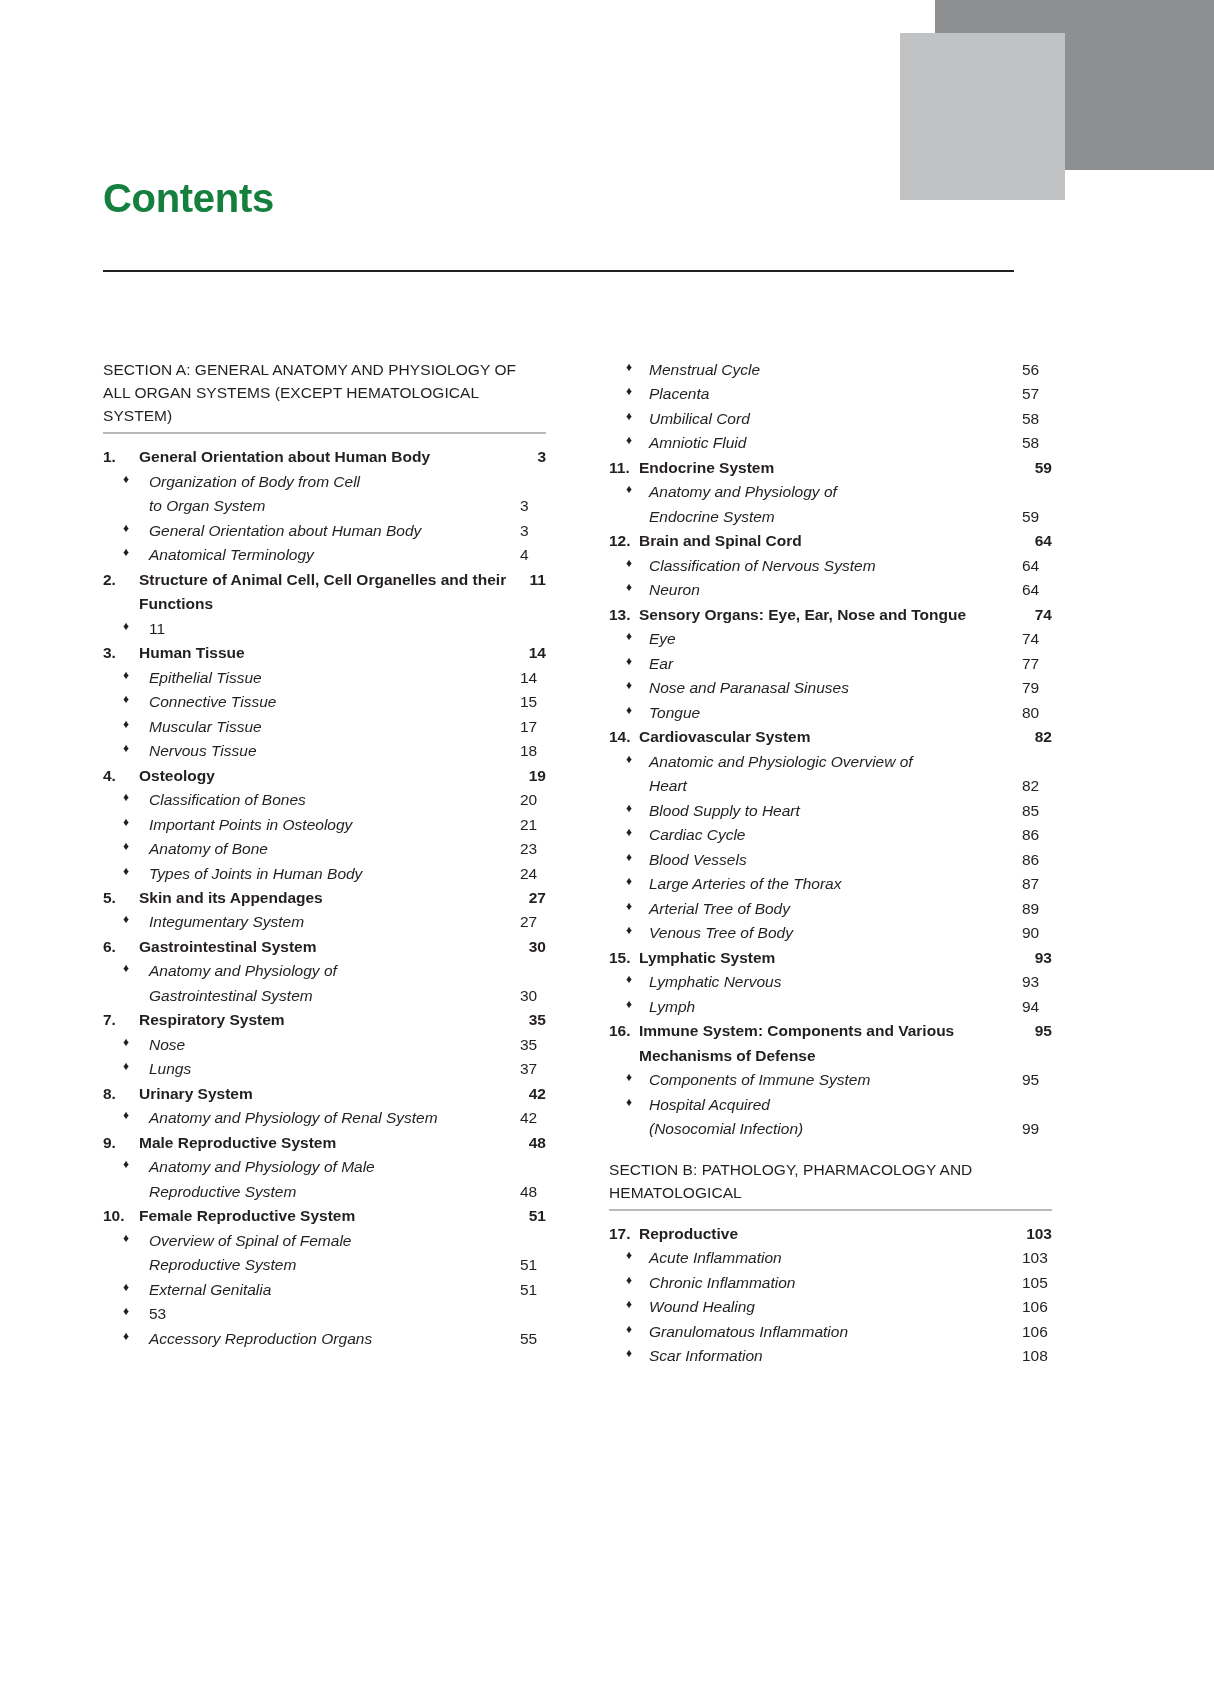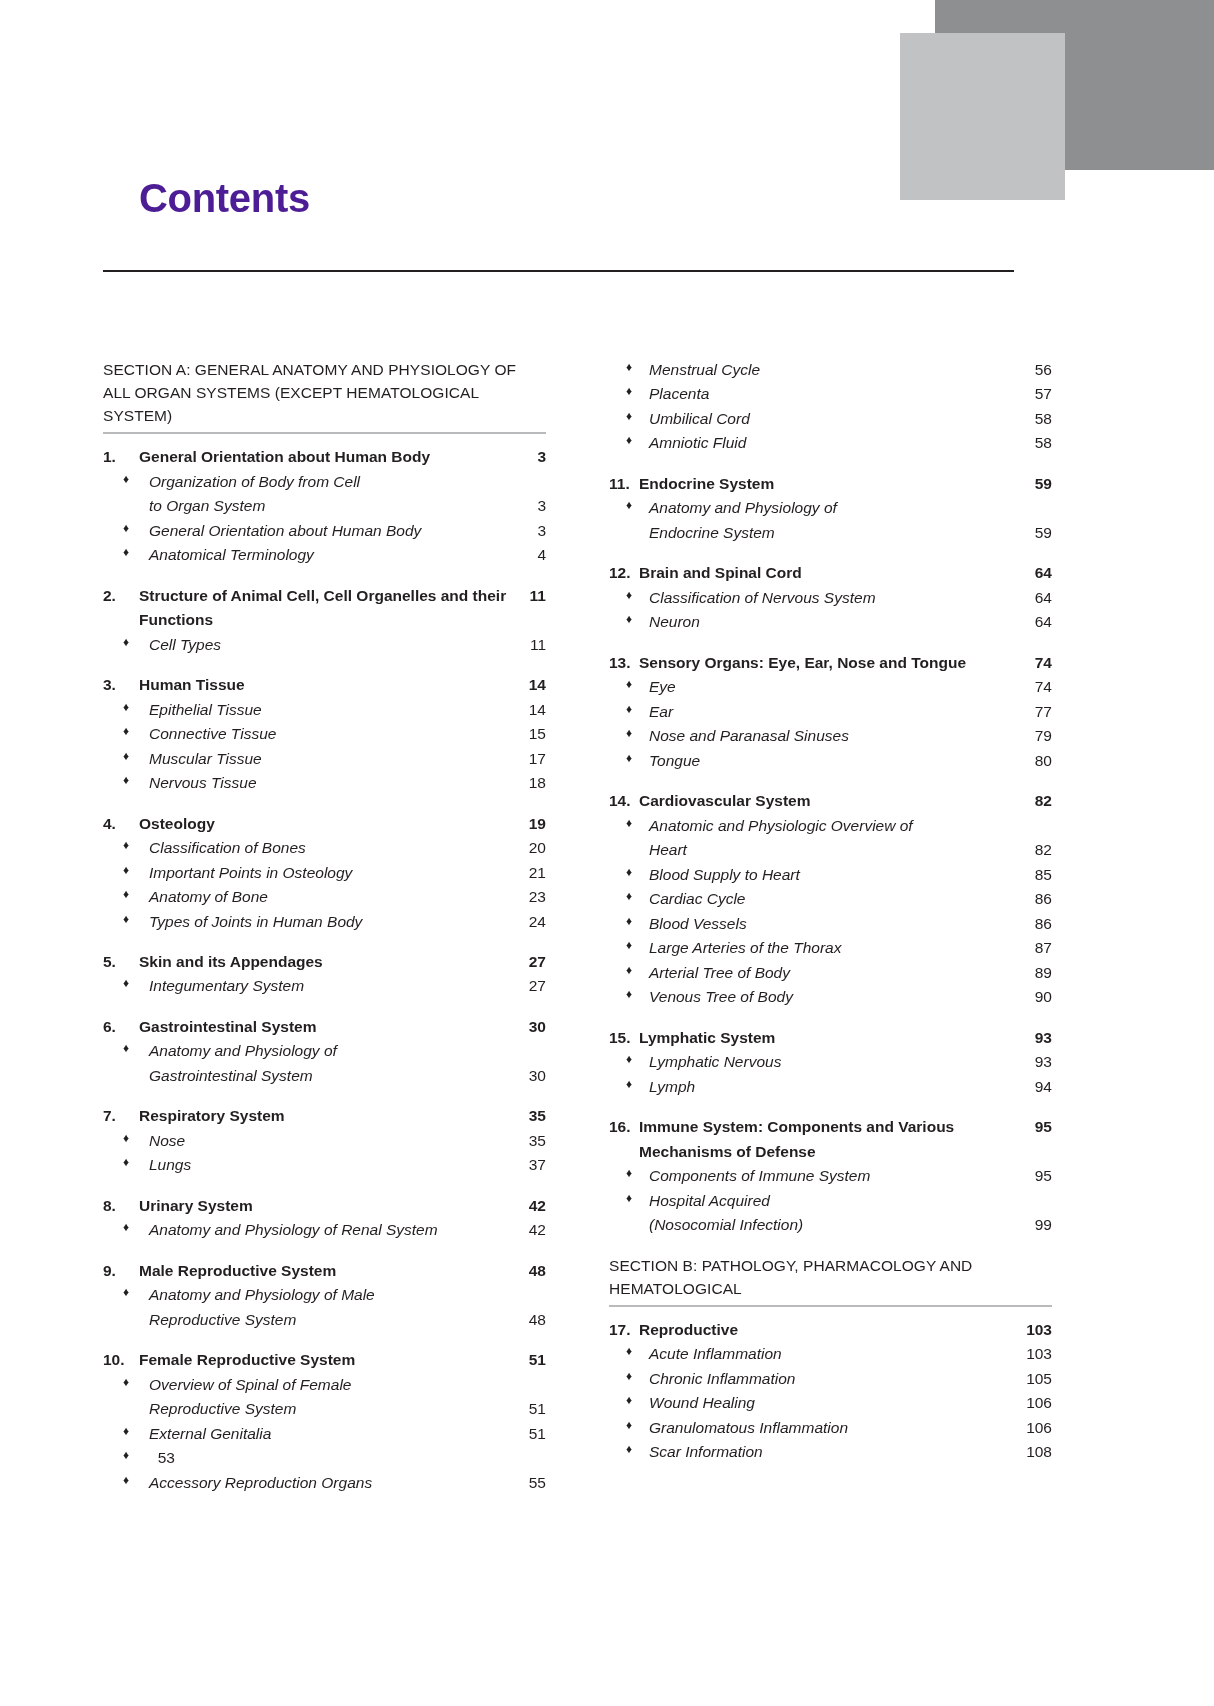--- a/index.html
+++ b/index.html
@@ -39,22 +39,21 @@
 
   
   .page-title {
     position: absolute;
     left: 103px;
     top: 178px;
     font-size: 40px;
     font-weight: bold;
     letter-spacing: -0.3px;
     line-height: 1;
-    color: #4c1d95;
-    margin-left: 36px;
+    color: #15803d;
   }
   .title-rule {
     position: absolute;
     left: 103px;
     top: 270px;
     width: 911px;
     height: 2px;
     background: #231f20;
   }
 
@@ -84,21 +83,20 @@
     width: 100%;
     height: 2px;
     background: #b8babc;
     margin-top: 5px;
     margin-bottom: 11px;
   }
 
   
   .chapter {
     display: flex;
-    margin-top: 16px;
     font-size: 15.5px;
     font-weight: bold;
     line-height: 1.58;
     color: #231f20;
   }
   .chapter.first { margin-top: 0; }
   .chapter .num {
     flex: 0 0 36px;
     text-align: left;
   }
@@ -131,21 +129,20 @@
     line-height: inherit;
   }
   .col-right .entry .bullet { flex: 0 0 40px; }
   .entry .txt {
     flex: 1 1 auto;
     padding-right: 8px;
     font-style: italic;
   }
   .entry .pg {
     flex: 0 0 26px;
-    text-align: right;
   }
   .entry.cont .bullet { visibility: hidden; }
   .gap-sm { height: 16px; }
 </style>
 </head>
 <body>
 
 <div class="page">
 
   <div class="deco-dark"></div>
@@ -185,21 +182,20 @@
           <span class="txt">Anatomical Terminology</span>
           <span class="pg">4</span>
         </div>
         <div class="chapter">
           <span class="num">2.</span>
           <span class="txt">Structure of Animal Cell, Cell Organelles and their Functions</span>
           <span class="pg">11</span>
         </div>
         <div class="entry">
           <span class="bullet">♦</span>
-          <span class="txt">Cell Types</span>
           <span class="pg">11</span>
         </div>
         <div class="chapter">
           <span class="num">3.</span>
           <span class="txt">Human Tissue</span>
           <span class="pg">14</span>
         </div>
         <div class="entry">
           <span class="bullet">♦</span>
           <span class="txt">Epithelial Tissue</span>

